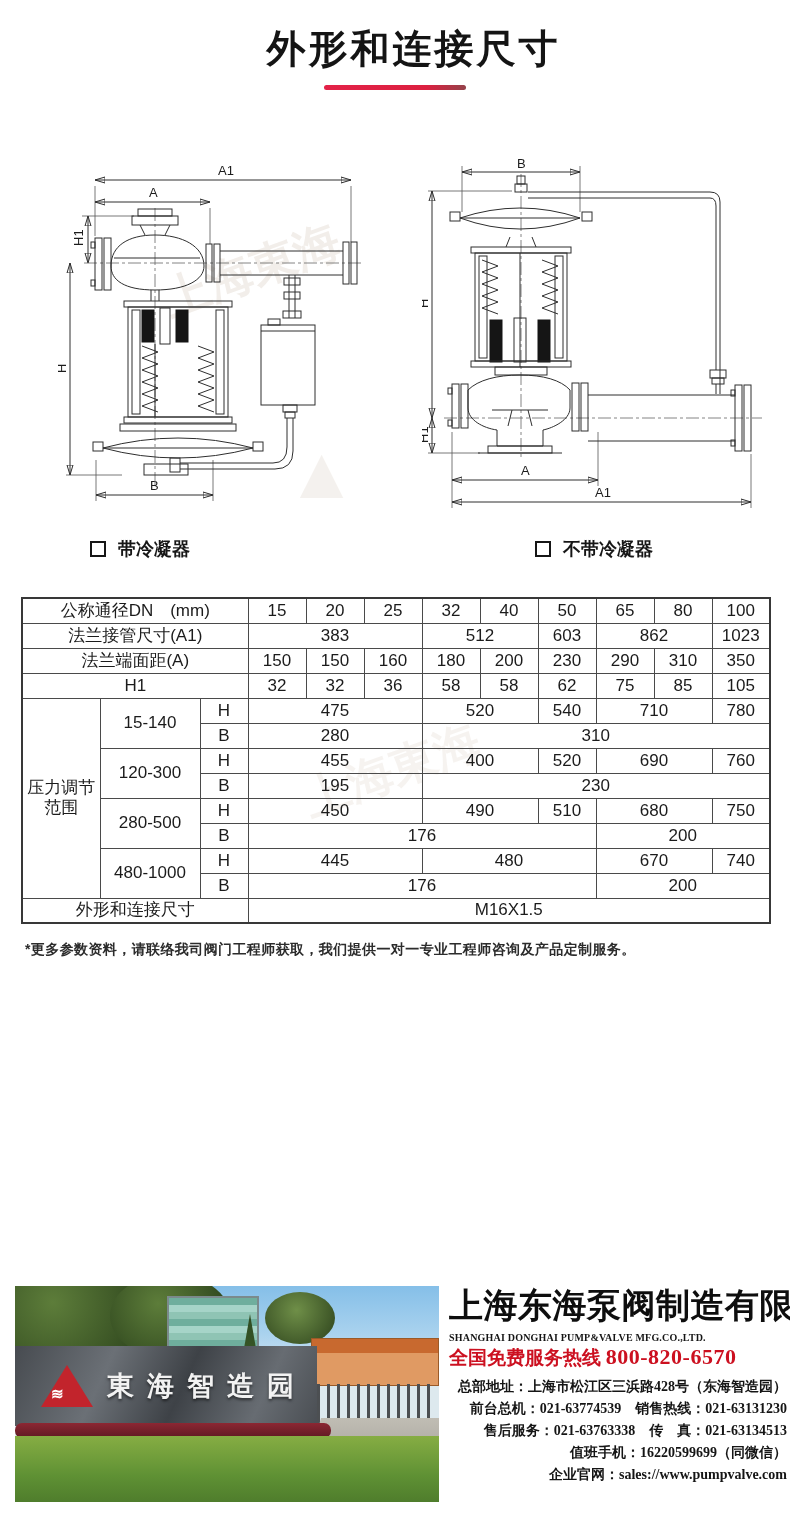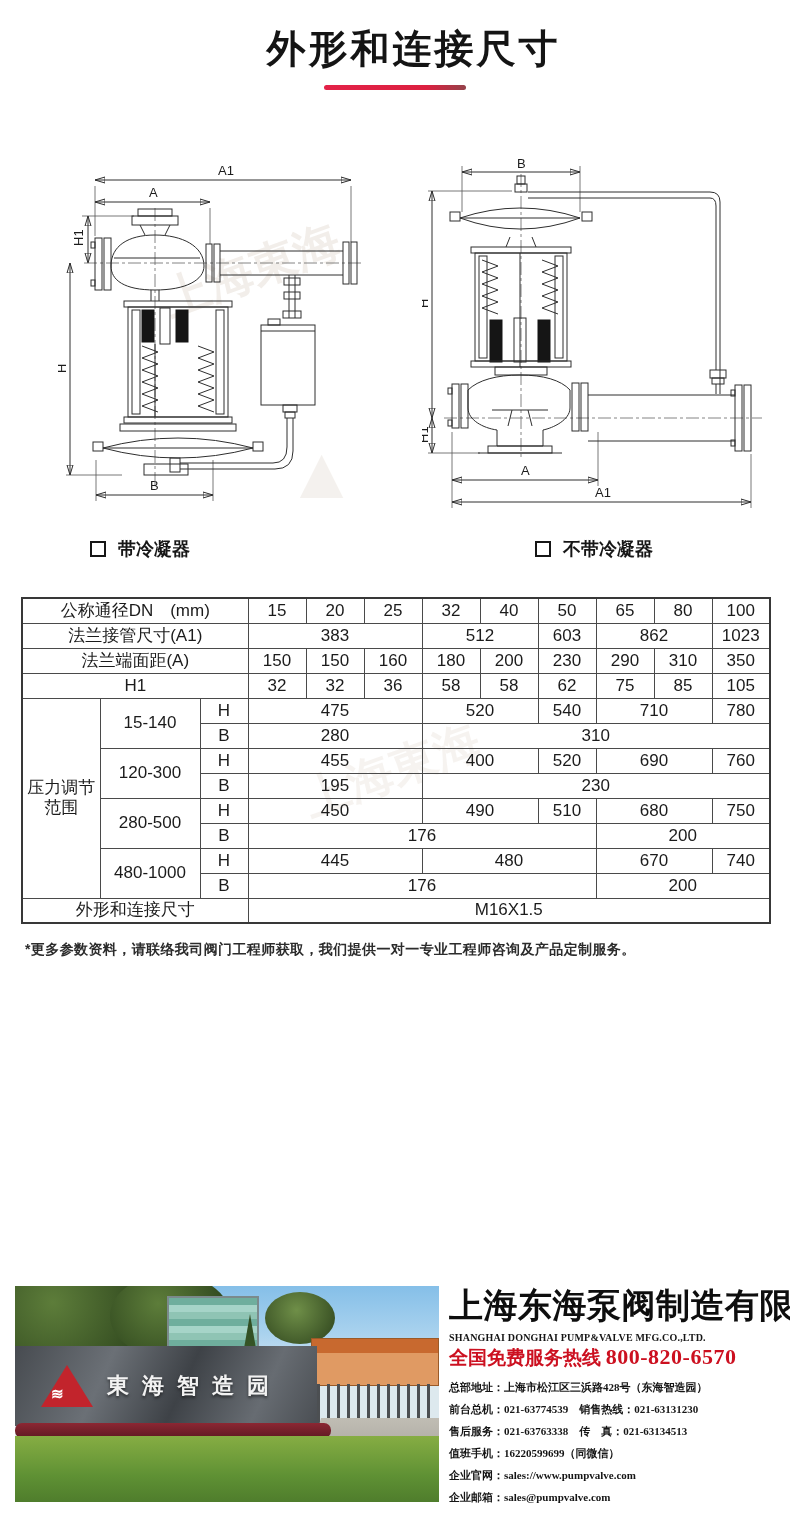--- a/index.html
+++ b/index.html
@@ -73,39 +73,39 @@
   .ph-pine { position:absolute; top:28px; left:220px; width:30px; height:86px;
              background:linear-gradient(180deg,#2f4b22,#41652c); clip-path:polygon(50% 0,100% 100%,0 100%); }
   .ph-bldg { position:absolute; top:52px; right:0; width:128px; height:48px;
              background:linear-gradient(180deg,#c8692f 0 30%,#e09a63 30% 100%); border:1px solid #9a5a28; }
   .ph-wall { position:absolute; top:60px; left:0; width:302px; height:80px;
              background:linear-gradient(115deg,#474b50 0%,#6b7076 30%,#3e4247 55%,#676c72 80%,#4a4e53 100%);
              display:flex; align-items:center; gap:14px; padding-left:26px; }
   .ph-logo { width:52px; height:42px; background:#c2242c;
              clip-path:polygon(50% 0,100% 100%,0 100%); position:relative; flex:0 0 auto; }
   .ph-logo span { position:absolute; bottom:4px; left:10px; color:#fff; font-size:15px; font-weight:bold; letter-spacing:1px; }
-  .ph-sign { color:#f2f2f2; font-size:22px; font-weight:bold; letter-spacing:13px;
+  .ph-sign { color:#f2f2f2; font-size:27px; font-weight:bold; letter-spacing:13px;
              text-shadow:0 2px 3px rgba(0,0,0,0.55); white-space:nowrap; }
   .ph-hedge { position:absolute; top:137px; left:0; width:316px; height:15px; border-radius:7px;
               background:linear-gradient(180deg,#8c2733,#5f1a23); }
   .ph-grass { position:absolute; bottom:0; left:0; width:100%; height:66px;
               background:linear-gradient(180deg,#86ad43,#5f9134 60%,#4f7d2c); }
   .ph-road  { position:absolute; bottom:0; right:-20px; width:150px; height:84px;
               background:linear-gradient(180deg,#c0bdb4,#908d86); transform:skewX(-16deg); }
   .ph-gate  { position:absolute; top:98px; right:4px; width:118px; height:42px;
               background:repeating-linear-gradient(90deg,#4c4f52 0 3px,rgba(255,255,255,0) 3px 10px); }
 
   .finfo { position:absolute; top:1283px; left:449px; width:338px;
            font-family:"Liberation Serif", serif; color:#151515; }
   .f-cn { font-family:"Liberation Sans", sans-serif; font-size:34px; font-weight:900;
           letter-spacing:0.5px; white-space:nowrap; color:#0e0e0e; }
   .f-en { font-size:10px; font-weight:bold; margin-top:3px; letter-spacing:0.2px; white-space:nowrap; }
   .f-hot { margin-top:1px; margin-bottom:5px; color:#cc1020; font-weight:bold; font-size:19px; white-space:nowrap; }
   .f-hot .num { font-size:22px; letter-spacing:0.5px; }
-  .f-line { font-size:11px; font-weight:bold; line-height:22px; white-space:nowrap; }
+  .f-line { font-size:14px; font-weight:bold; line-height:22px; white-space:nowrap;text-align:right; }
 </style>
 </head>
 <body>
 
 <div class="page">
 
   <div class="title">外形和连接尺寸</div>
   <div class="title-underline"></div>
 
   <div class="wm wm1">上海東海</div>
@@ -476,16 +476,15 @@
     <div class="f-en">SHANGHAI DONGHAI PUMP&amp;VALVE MFG.CO.,LTD.</div>
     <div class="f-hot">
       <span>全国免费服务热线</span>
       <span class="num">800-820-6570</span>
     </div>
     <div class="f-line">总部地址：上海市松江区三浜路428号（东海智造园）</div>
     <div class="f-line">前台总机：021-63774539　销售热线：021-63131230</div>
     <div class="f-line">售后服务：021-63763338　传　真：021-63134513</div>
     <div class="f-line">值班手机：16220599699（同微信）</div>
     <div class="f-line">企业官网：sales://www.pumpvalve.com</div>
-    <div class="f-line">企业邮箱：sales@pumpvalve.com</div>
   </div>
 
 </div>
 
 </body></html>

